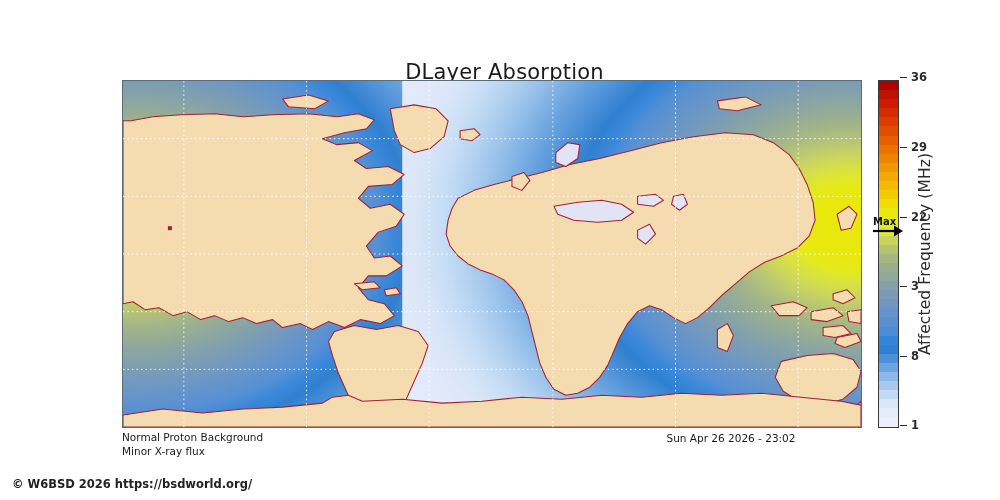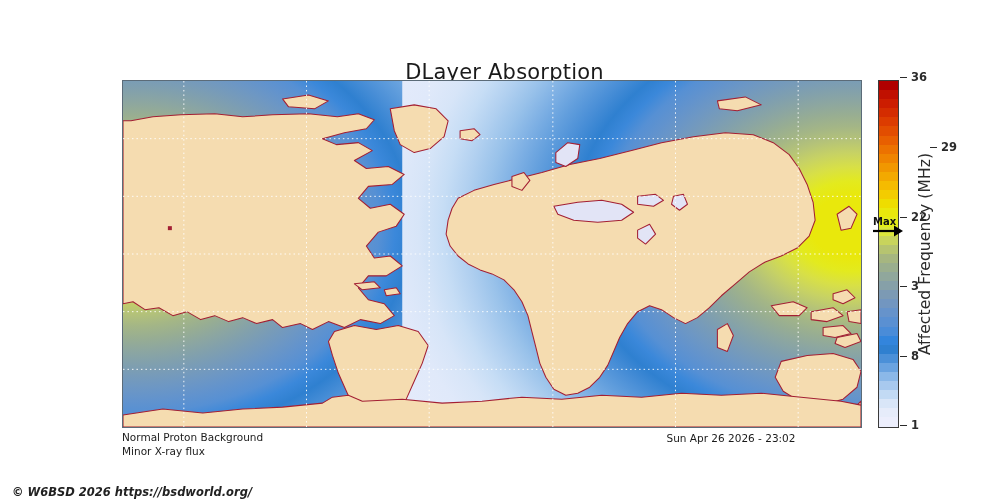--- a/index.html
+++ b/index.html
@@ -127,24 +127,22 @@
     width: 262px;
     text-align: center;
     font-size: 10.5px;
     color: #1a1a1a;
   }
   #footer-credit {
     position: absolute;
     left: 12px;
     top: 477px;
     font-size: 11.5px;
-    font-style: italic;
     font-weight: bold;
     color: #222222;
-    margin-top: 8px;
   }
 </style>
 </head>
 <body>
 
 <h1 id="page-title">DLayer Absorption</h1>
 
 <div id="map-panel">
   <svg id="map-svg" viewBox="0 0 740 348" preserveAspectRatio="none">
     <defs>
@@ -340,21 +338,21 @@
       <div class="cb-band" style="height: 2.63158%; background: rgb(139, 184, 232);"></div>
       <div class="cb-band" style="height: 2.63158%; background: rgb(168, 201, 238);"></div>
       <div class="cb-band" style="height: 2.63158%; background: rgb(194, 218, 244);"></div>
       <div class="cb-band" style="height: 2.63158%; background: rgb(217, 230, 248);"></div>
       <div class="cb-band" style="height: 2.63158%; background: rgb(230, 236, 250);"></div>
       <div class="cb-band" style="height: 2.63158%; background: rgb(236, 238, 252);"></div>
     </div>
 </div>
 
 <div class="cb-tick" style="top:70px;"><span class="dash"></span><span>36</span></div>
-<div class="cb-tick" style="top:140px;padding-left:30px;"><span class="dash"></span><span>29</span></div>
+<div class="cb-tick" style="top:140px;"><span class="dash"></span><span>29</span></div>
 <div class="cb-tick" style="top:210px;"><span class="dash"></span><span>22</span></div>
 <div class="cb-tick" style="top:279px;"><span class="dash"></span><span>3</span></div>
 <div class="cb-tick" style="top:349px;"><span class="dash"></span><span>8</span></div>
 <div class="cb-tick" style="top:418px;"><span class="dash"></span><span>1</span></div>
 
 <div id="cb-axis-label">Affected Frequency (MHz)</div>
 
 <div id="max-annotation">
   <span class="max-text">Max</span>
   <svg width="34" height="14" viewBox="0 0 34 14">

